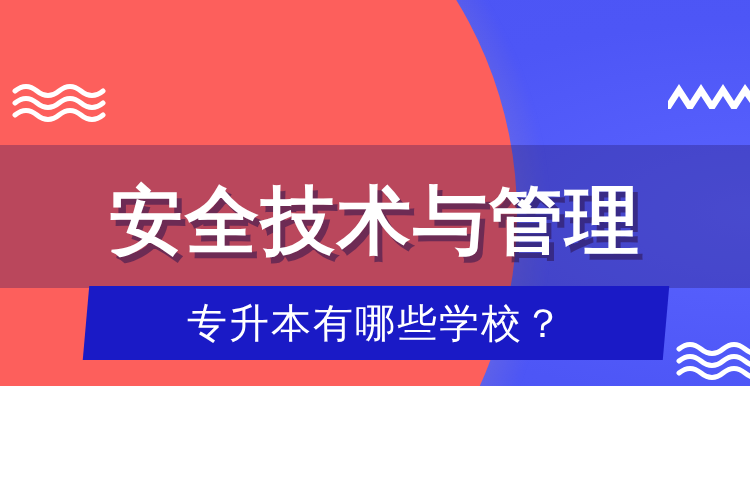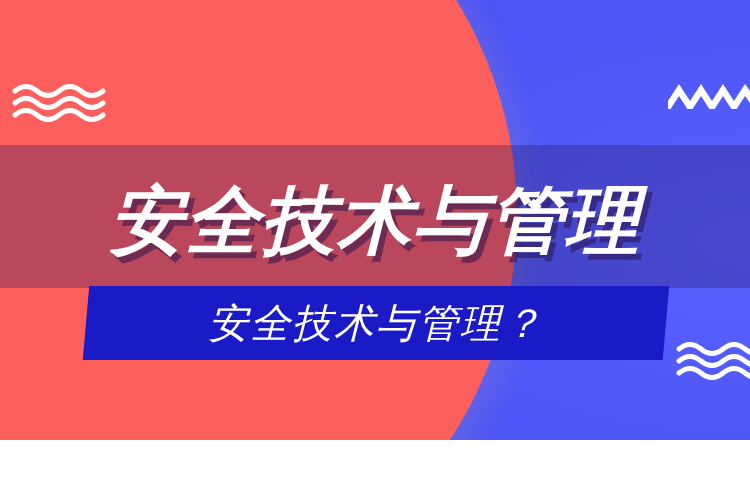--- a/index.html
+++ b/index.html
@@ -3,25 +3,24 @@
 <meta charset="utf-8">
 <style>
   html, body {
     margin: 0;
     padding: 0;
     background: #ffffff;
   }
   #banner {
     position: relative;
     width: 750px;
-    height: 440px;
+    height: 386px;
     overflow: hidden;
     font-family: "Liberation Sans", "DejaVu Sans", sans-serif;
     background: #404040;
-    font-style: italic;
   }
 
   
   .bg-base {
     position: absolute;
     inset: 0;
     background:
       radial-gradient(120% 110% at 100% 55%, #5a63ff 0%, #4d56f6 45%, #4a53f3 100%);
   }
   
@@ -143,15 +142,15 @@
         <path d="M3 9 q11 -9 22 0 t22 0 t22 0 t22 0"></path>
         <path d="M3 21 q11 -9 22 0 t22 0 t22 0 t22 0"></path>
         <path d="M3 33 q11 -9 22 0 t22 0 t22 0 t22 0"></path>
       </g>
     </svg>
   </div>
 
   <div class="title">安全技术与管理</div>
 
   <div class="subtitle-banner"></div>
-  <div class="subtitle-text">安全技术与管理？</div>
+  <div class="subtitle-text">专升本有哪些学校？</div>
 
 </div>
 
 </body></html>

